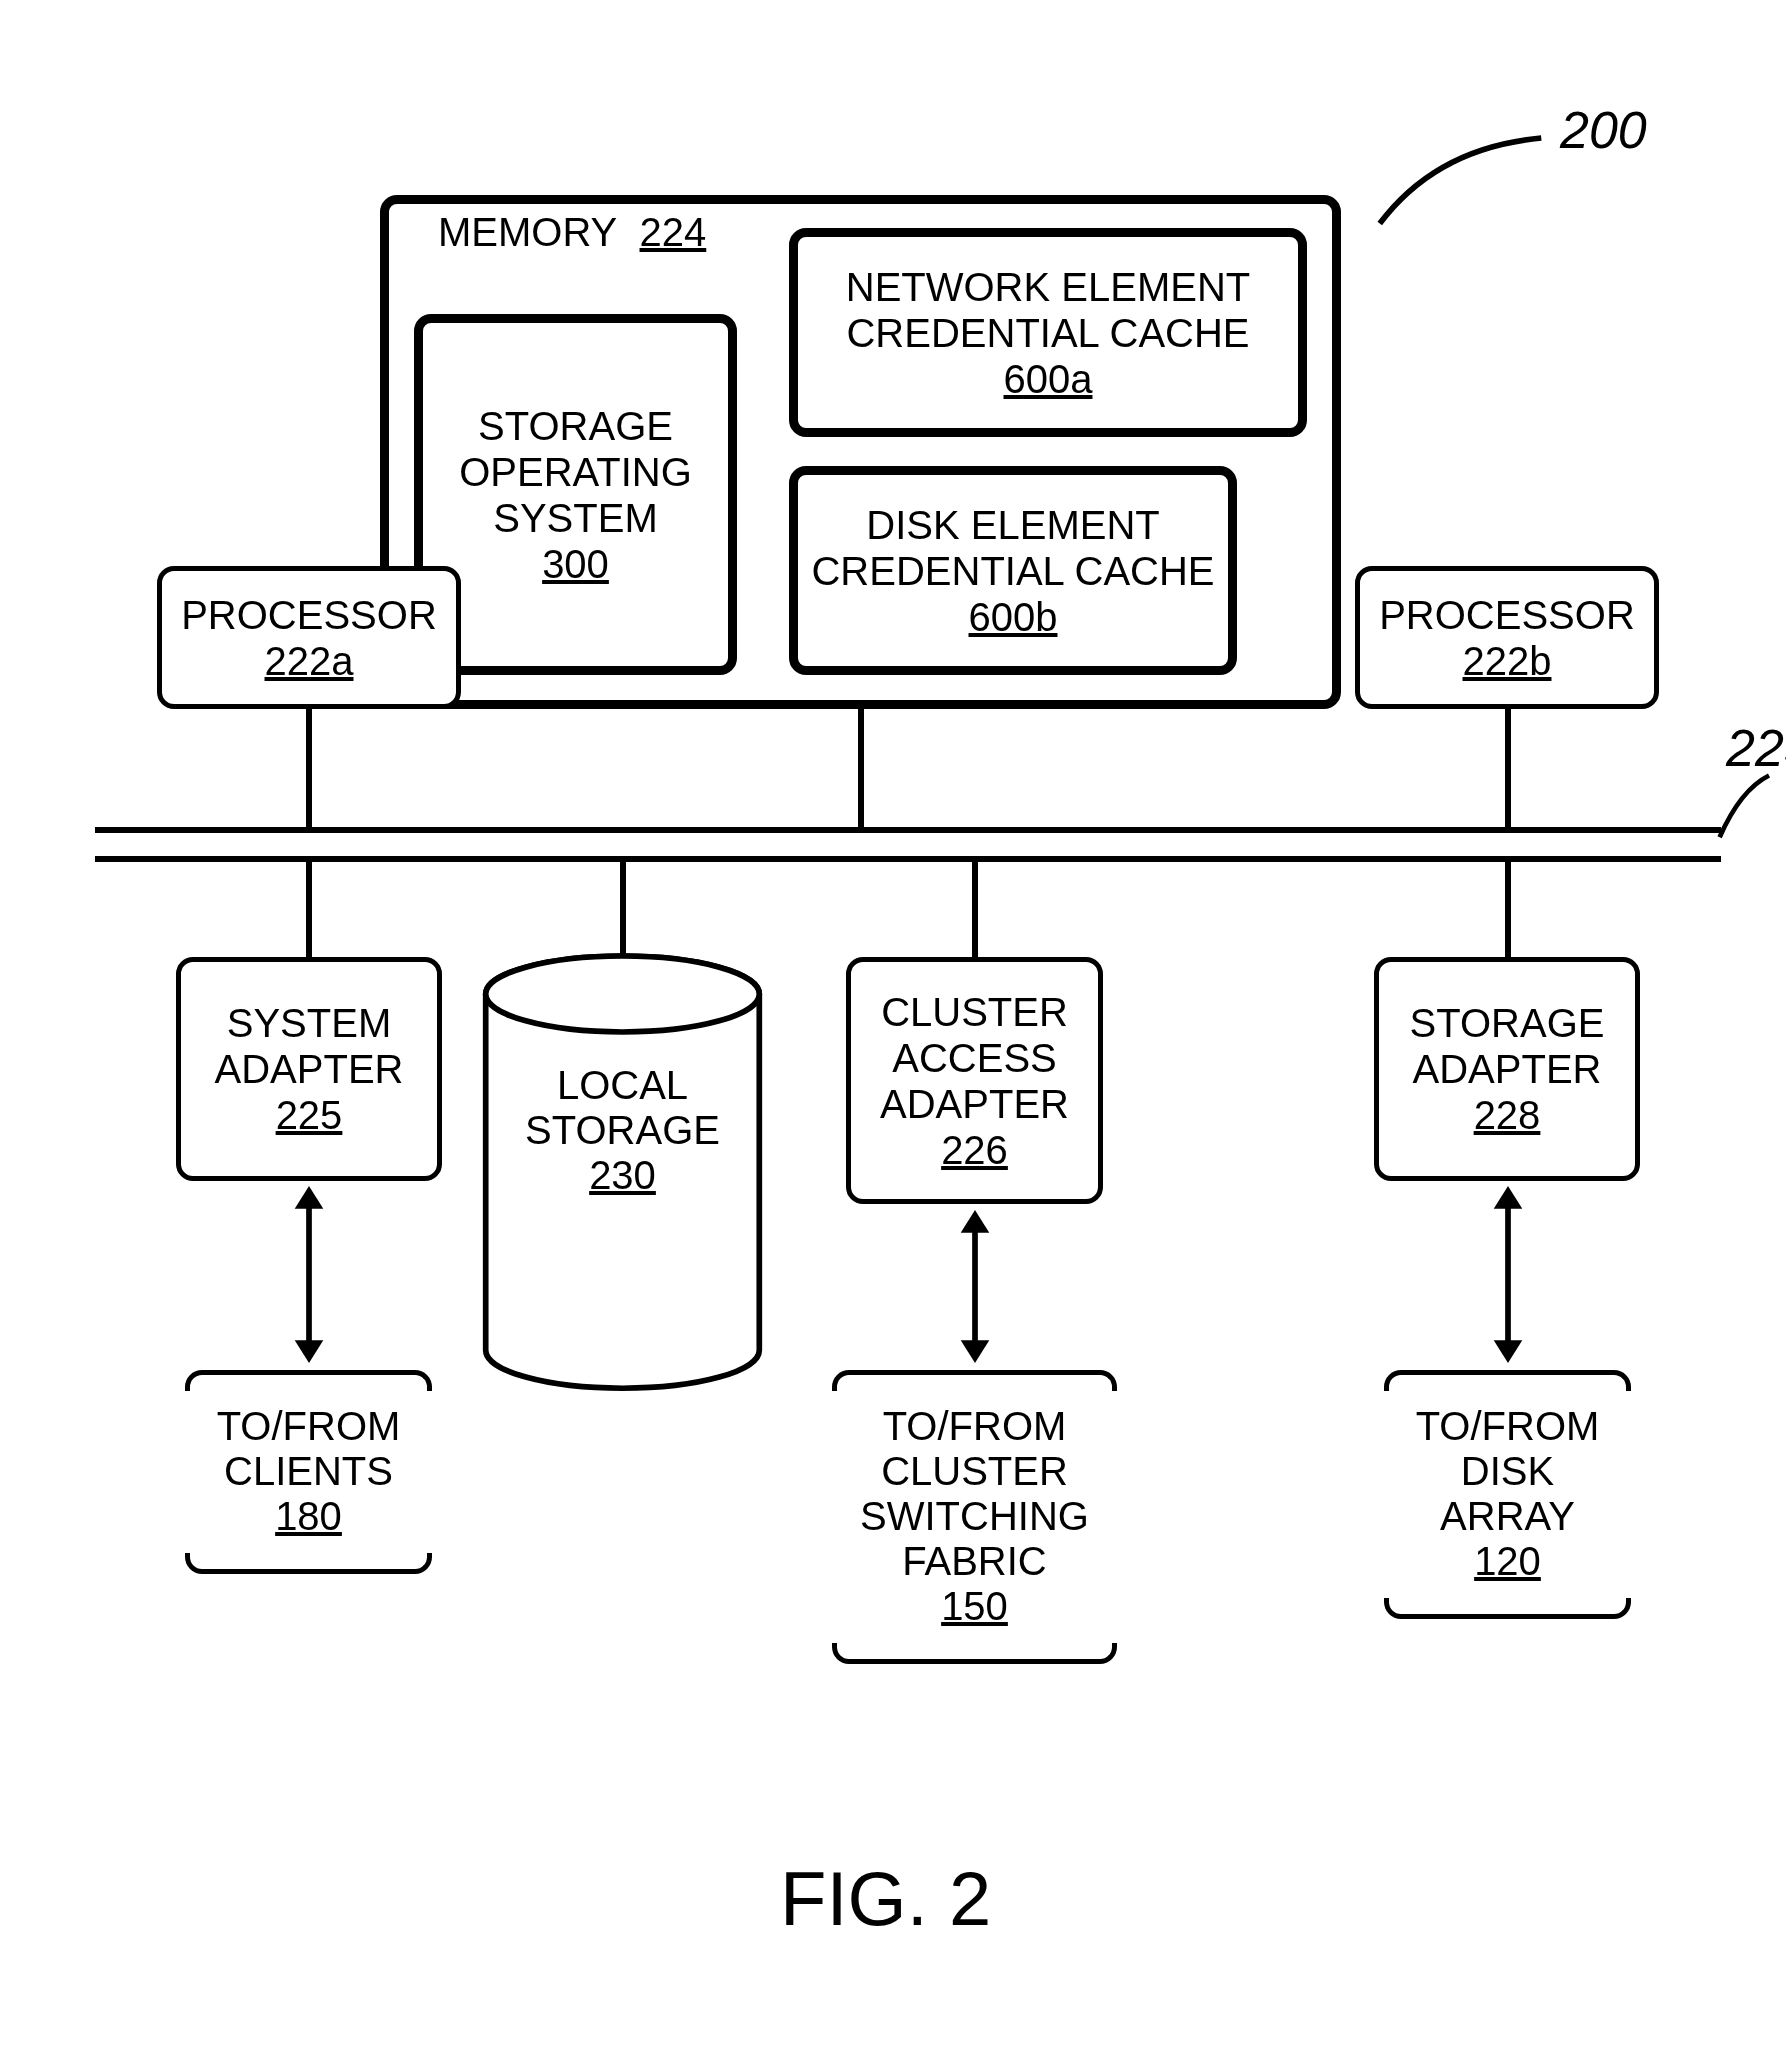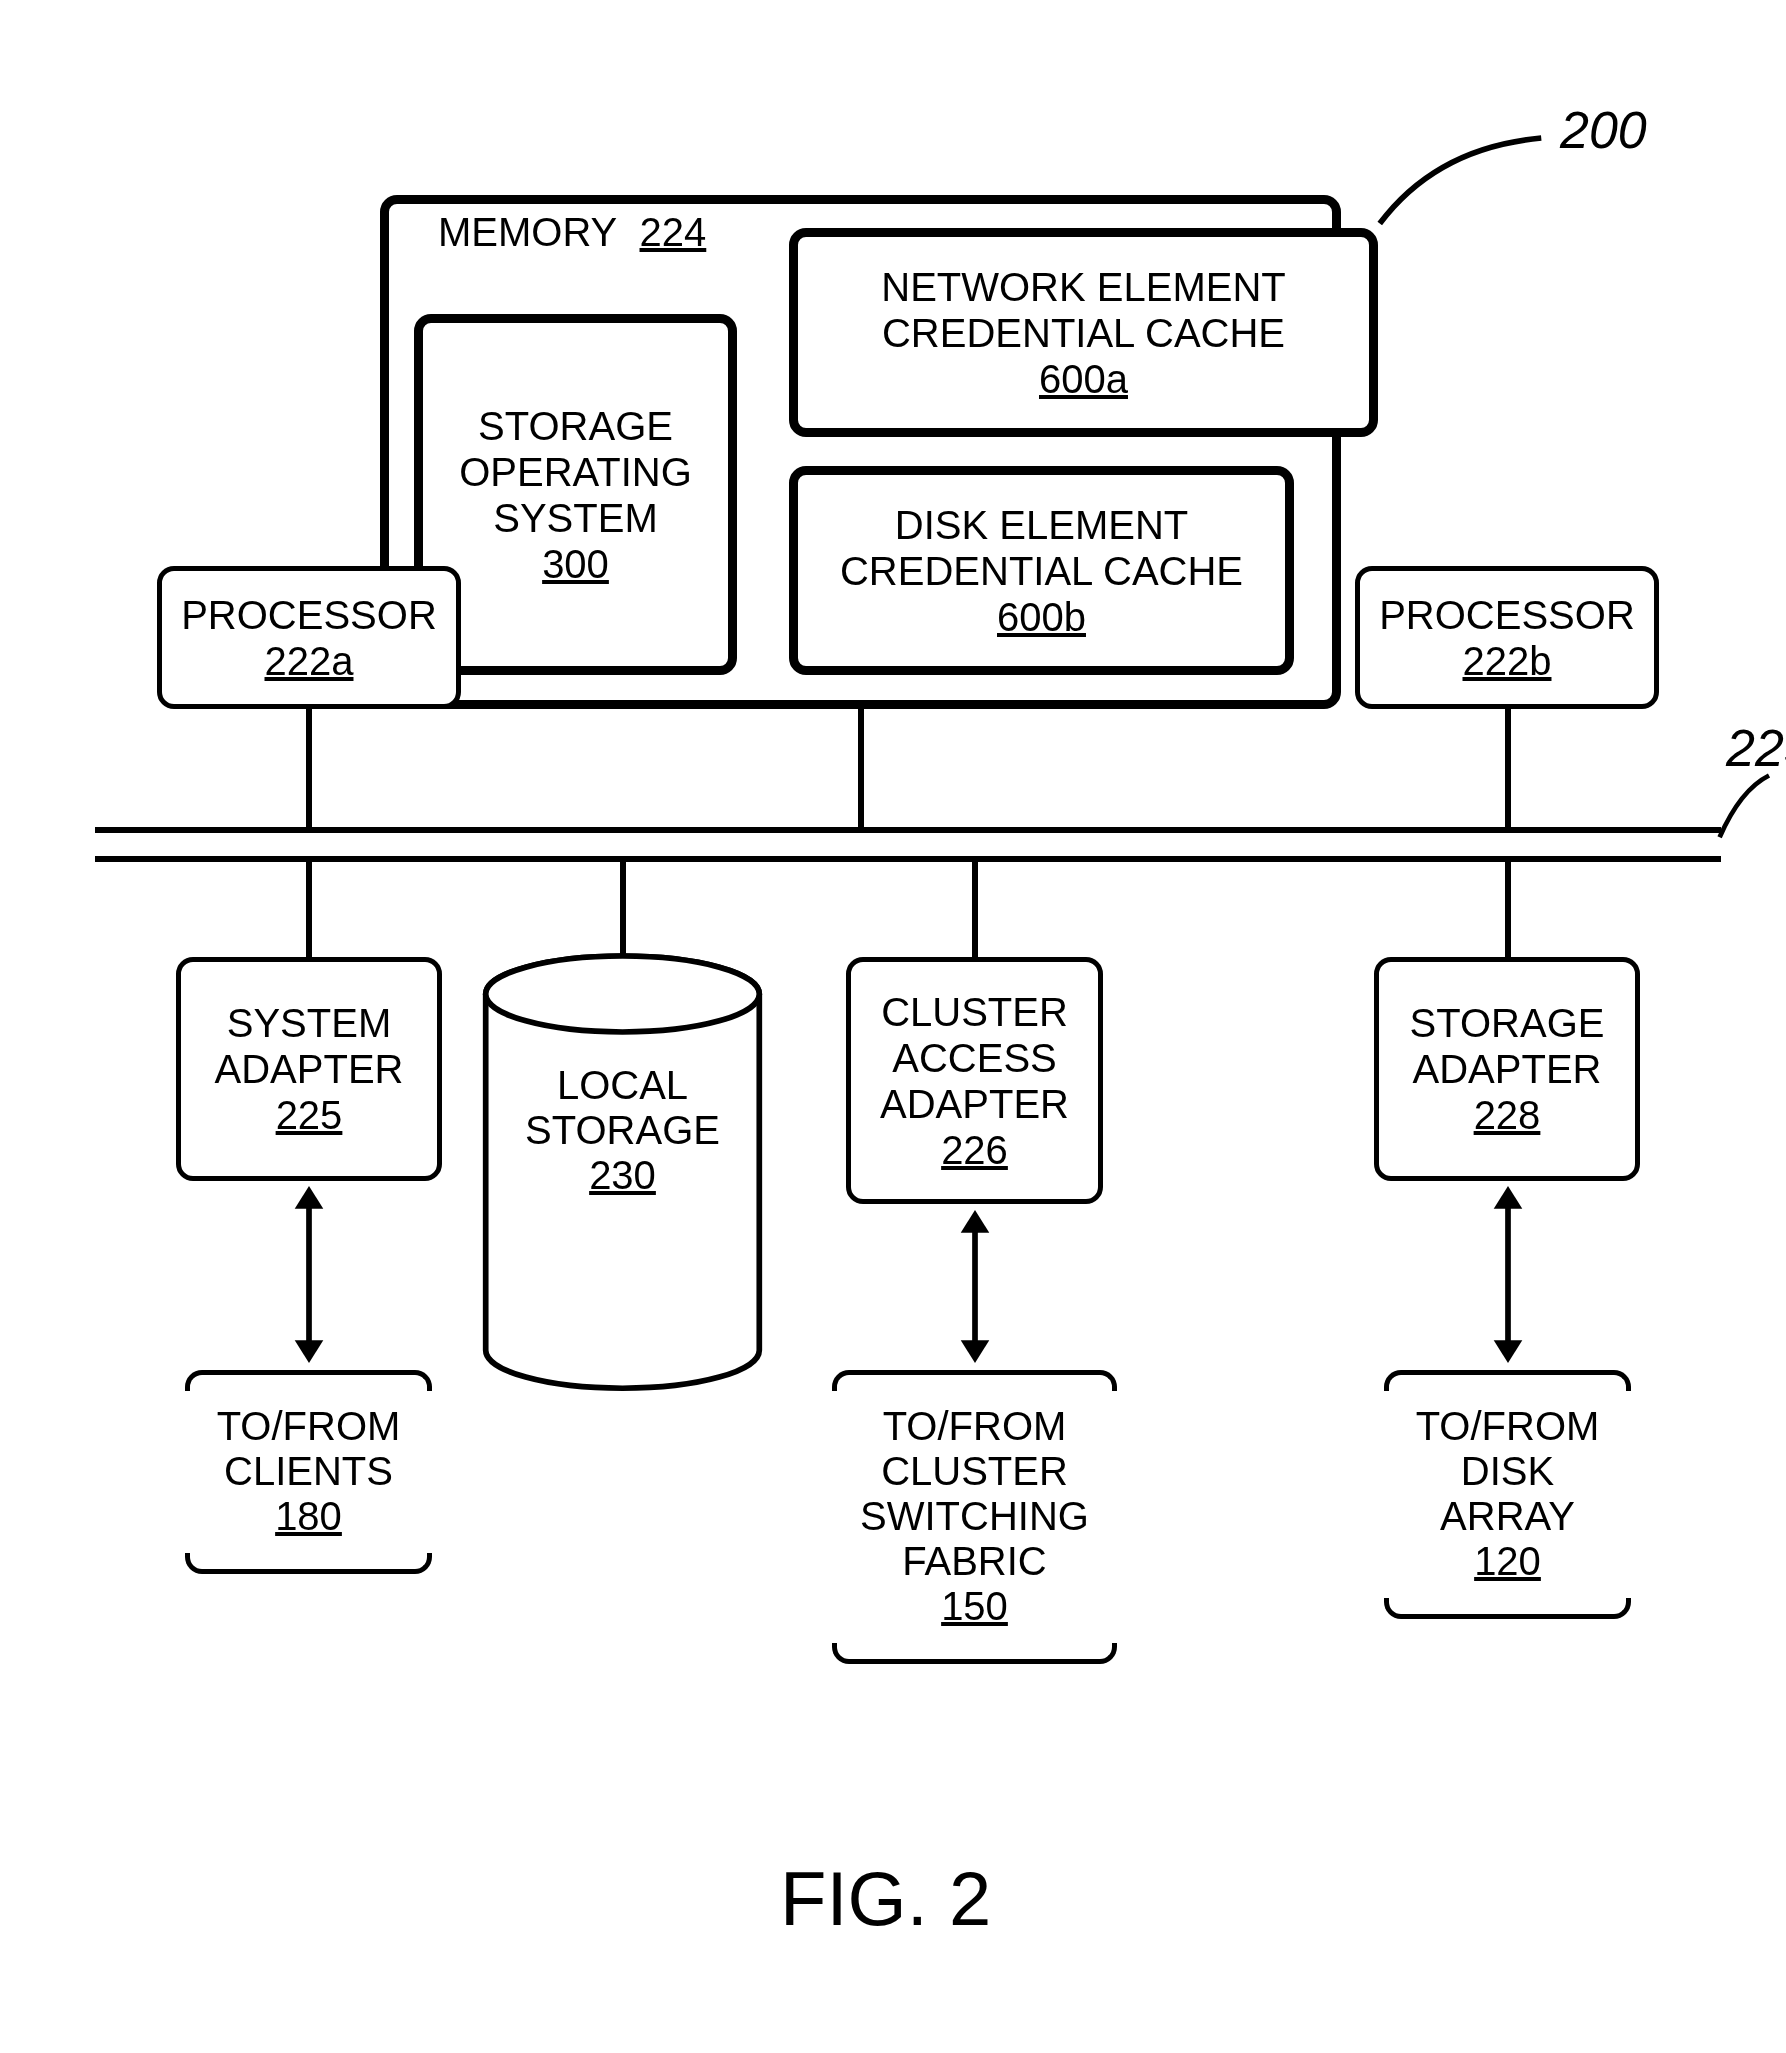--- a/index.html
+++ b/index.html
@@ -84,27 +84,27 @@
   <span>MEMORY</span>&nbsp;&nbsp;<span class="num">224</span>
 </div>
 
 <div class="box heavy" style="left:414px; top:314px; width:323px; height:361px;">
   <span class="txt">STORAGE</span>
   <span class="txt">OPERATING</span>
   <span class="txt">SYSTEM</span>
   <span class="num">300</span>
 </div>
 
-<div class="box heavy" style="left:789px; top:228px; width:589px; height:209px;">
+<div class="box heavy" style="left:789px; top:228px; width:518px; height:209px;">
   <span class="txt">NETWORK ELEMENT</span>
   <span class="txt">CREDENTIAL CACHE</span>
   <span class="num">600a</span>
 </div>
 
-<div class="box heavy" style="left:789px; top:466px; width:505px; height:209px;">
+<div class="box heavy" style="left:789px; top:466px; width:448px; height:209px;">
   <span class="txt">DISK ELEMENT</span>
   <span class="txt">CREDENTIAL CACHE</span>
   <span class="num">600b</span>
 </div>
 
 <div class="box" style="left:157px; top:566px; width:304px; height:143px; border-width:5.7px;">
   <span class="txt">PROCESSOR</span>
   <span class="num">222a</span>
 </div>
 

